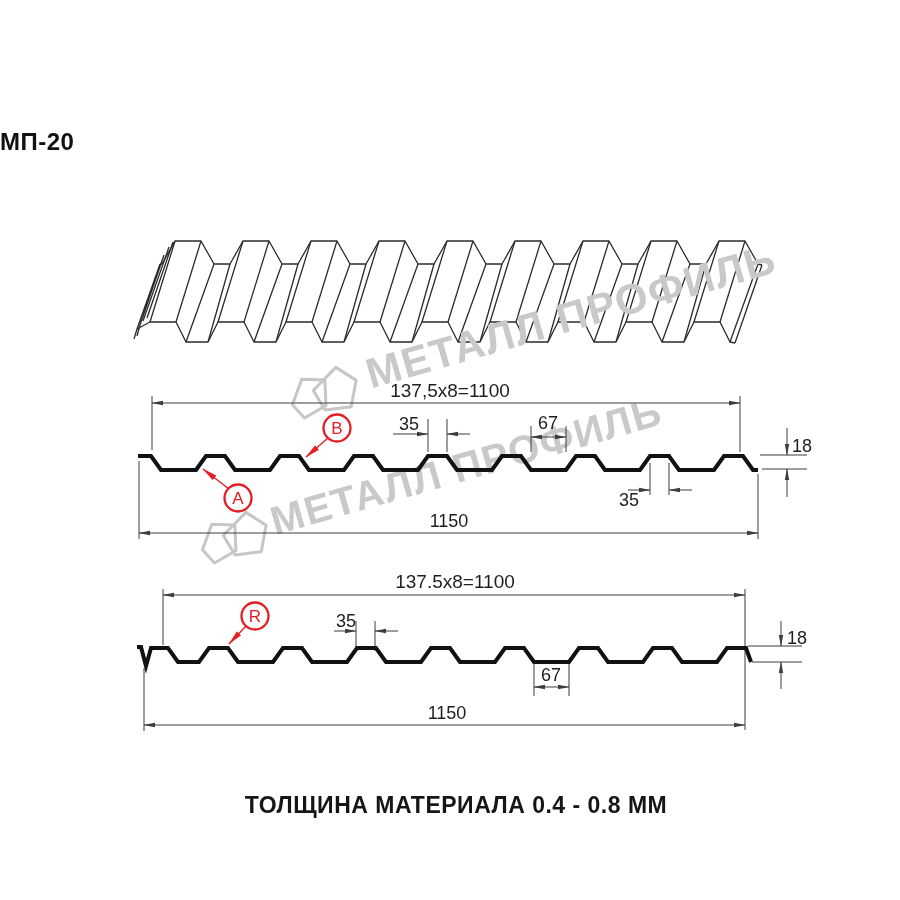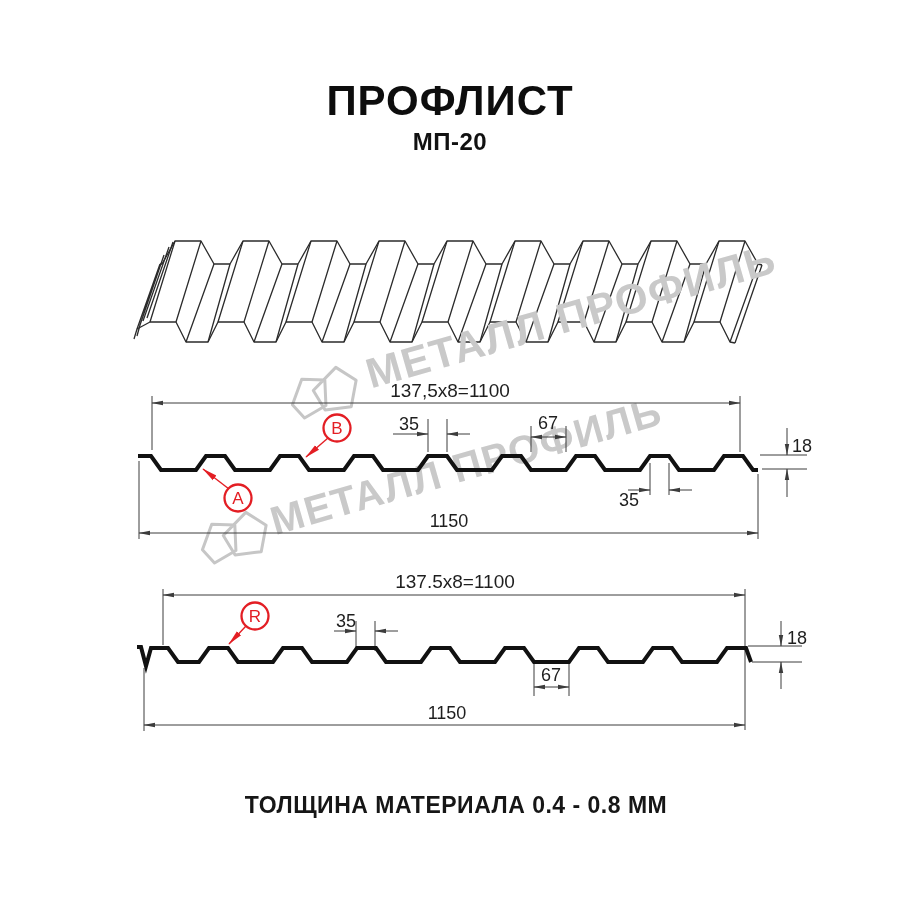--- a/index.html
+++ b/index.html
@@ -1,39 +1,38 @@
 <!DOCTYPE html>
 <html><head>
 <meta charset="utf-8">
 <style>
   html,body{margin:0;padding:0;background:#fff;}
   .canvas{position:relative;width:900px;height:900px;background:#ffffff;overflow:hidden;
           font-family:"Liberation Sans",sans-serif;}
   .title{position:absolute;top:80px;left:0;width:900px;text-align:center;
          font-size:42px;font-weight:800;letter-spacing:1px;color:#0d0d0d;line-height:1;}
-  .subtitle{position:absolute;top:130px;left:0;width:900px;text-align:center;
+  .subtitle{position:absolute;top:130px;left:0;width:900px;
          font-size:24px;font-weight:600;letter-spacing:0.5px;color:#111;line-height:1;}
   .footer{position:absolute;top:794px;left:0;width:900px;text-align:center;
          font-size:23px;font-weight:700;letter-spacing:0.5px;color:#161616;line-height:1;padding-left:6px;}
   svg{position:absolute;top:0;left:0;}
   .thin{stroke:#3c3c3c;stroke-width:1;fill:none;}
   .prof{stroke:#111111;stroke-width:4;fill:none;stroke-linejoin:miter;}
   .p3d{stroke:#2b2b2b;stroke-width:1.3;fill:none;stroke-linejoin:round;}
   .wmtxt{fill:#c9c9c9;font-weight:700;letter-spacing:1.5px;}
   .wmlogo{stroke:#c6c6c6;stroke-width:3;fill:none;stroke-linejoin:round;}
   .dimtxt{fill:#1e1e1e;}
   .red{stroke:#E31E24;fill:none;}
   .redtxt{fill:#E31E24;}
 </style>
 </head>
 <body>
 
 <div class="canvas">
 
-  <div class="title">ПРОФЛИСТ</div>
   <div class="subtitle">МП-20</div>
 
   <svg width="900" height="900" viewBox="0 0 900 900">
     <defs>
       <marker id="arr" viewBox="0 0 10 10" refX="9.5" refY="5" markerWidth="12" markerHeight="12" orient="auto-start-reverse">
         <path d="M0,3.1 L10,5 L0,6.9 Z" fill="#3c3c3c"></path>
       </marker>
       <marker id="arrRed" viewBox="0 0 10 10" refX="9.5" refY="5" markerWidth="11" markerHeight="11" orient="auto-start-reverse">
         <path d="M0,3.1 L10,5 L0,6.9 Z" fill="#E31E24"></path>
       </marker>

